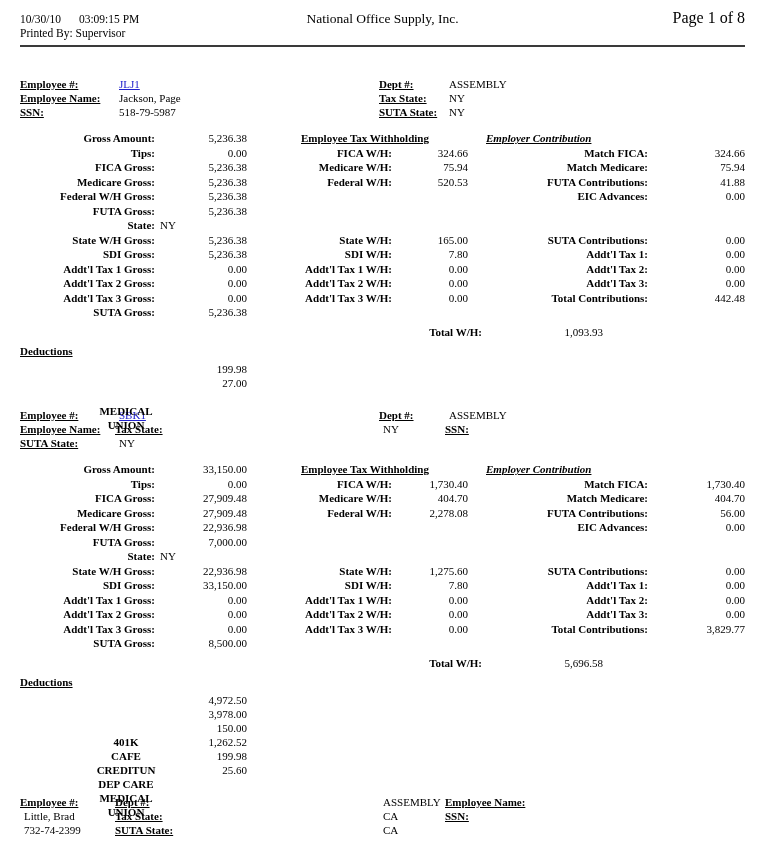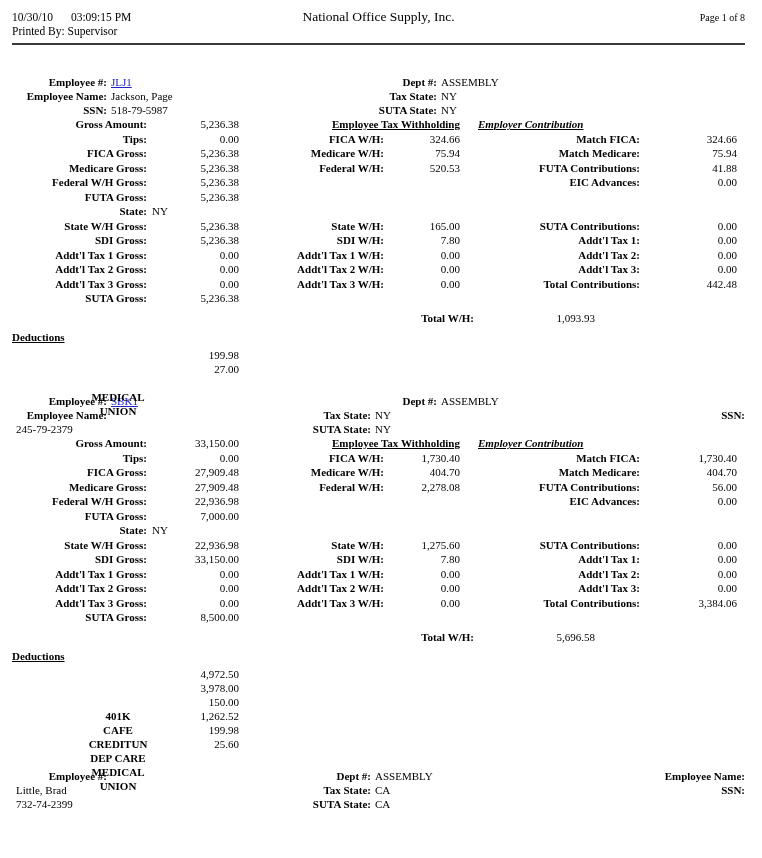--- a/index.html
+++ b/index.html
@@ -2,56 +2,56 @@
 <html style="--link-color: #2222cc; --rule-color: #3a3a3a;"><head>
 <meta charset="utf-8">
 <style>
   * { box-sizing: border-box; margin: 0; padding: 0; }
   html, body { background: #ffffff; }
   body {
     width: 762px; height: 858px; overflow: hidden;
     font-family: "Liberation Serif", "DejaVu Serif", serif;
     color: #000;
   }
-  .page { width: 762px; height: 846px; padding: 9px 17px 0 12px; overflow: hidden; }
+  .page { width: 762px; height: 846px; padding: 9px 17px 0 20px; overflow: hidden; }
 
   
   .hdr-row { display: flex; align-items: baseline; }
   .hdr-left  { width: 170px; font-size: 11.5px; white-space: nowrap; }
   .hdr-center{ flex: 1; text-align: center; }
-  .hdr-right { width: 170px; text-align: right; font-size: 10px; white-space: nowrap; }
+  .hdr-right { width: 170px; text-align: right; font-size: 16px; white-space: nowrap; }
   .company { font-size: 13.5px; font-weight: normal; }
   .report-title { font-size: 17px; font-weight: bold; padding-top: 2px; }
   .time-part { margin-left: 18px; }
   .rule { border: none; border-top: 2px solid var(--rule-color, #3a3a3a); margin-top: 6px; }
 
   
   .emp-wrap { padding-top: 30px; }
   .emp-block { margin-bottom: 18px; }
   .info-grid {
     display: grid;
     grid-template-columns: 95px 264px 66px auto;
     line-height: 14px; font-size: 11px;
   }
-  .info-lbl { font-weight: bold; text-align: right; white-space: nowrap; }
+  .info-lbl { font-weight: bold; text-align: left; white-space: nowrap; text-decoration: underline; }
   .info-val { padding-left: 4px; white-space: nowrap; }
   .emp-link { color: var(--link-color, #2222cc); cursor: pointer; text-decoration: underline; }
 
-  .emp-body { margin-top: 0; }
+  .emp-body { margin-top: 12px; }
   .body-row {
     display: grid;
     grid-template-columns: 135px 92px 145px 76px 180px 97px;
     line-height: 14.5px; font-size: 11px;
   }
   .row-gap { margin-top: 5px; gap: 45px; }
   .lbl { font-weight: bold; text-align: right; white-space: nowrap; }
   .val { text-align: right; white-space: nowrap; }
   .state-val { text-align: left; padding-left: 5px; }
   .col-hdr { font-weight: bold; text-decoration: underline; white-space: nowrap; }
-  .mid-hdr { grid-column: 3 / 5; padding-left: 15px; text-align: right; }
+  .mid-hdr { grid-column: 3 / 5; padding-left: 15px; text-align: center; }
   .rt-hdr  { grid-column: 5 / 7; padding-left: 18px; text-align: left; font-style: italic; }
 
   .deductions { margin-top: 5px; }
   .ded-title { font-weight: bold; text-decoration: underline; font-size: 11px; line-height: 15px; margin-bottom: 3px; }
   .ded-row { position: relative; width: 227px; height: 14px; line-height: 14px; font-size: 11px; }
   .ded-name { position: absolute; left: 0; width: 212px; text-align: center; font-weight: bold; white-space: nowrap; margin-top: 42px; }
   .ded-amt { position: absolute; right: 0; text-align: center; white-space: nowrap; }
 </style>
 </head>
 <body>
@@ -218,21 +218,20 @@
       <section class="emp-block">
         <div class="info-grid">
           <span class="info-lbl">Employee #:</span>
           <span class="info-val emp-link">SBK1</span>
           <span class="info-lbl">Dept #:</span>
           <span class="info-val">ASSEMBLY</span>
           <span class="info-lbl">Employee Name:</span>
           <span class="info-lbl">Tax State:</span>
           <span class="info-val">NY</span>
           <span class="info-lbl">SSN:</span>
-          <span class="info-val">245-79-2379</span>
           <span class="info-lbl">SUTA State:</span>
           <span class="info-val">NY</span>
         </div>
         <div class="emp-body">
           <div class="body-row">
             <span class="lbl">Gross Amount:</span>
             <span class="val">33,150.00</span>
             <span class="col-hdr mid-hdr">Employee Tax Withholding</span>
             <span class="col-hdr rt-hdr">Employer Contribution</span>
           </div>
@@ -315,21 +314,21 @@
             <span class="val">0.00</span>
             <span class="lbl">Addt'l Tax 3:</span>
             <span class="val">0.00</span>
           </div>
           <div class="body-row">
             <span class="lbl">Addt'l Tax 3 Gross:</span>
             <span class="val">0.00</span>
             <span class="lbl">Addt'l Tax 3 W/H:</span>
             <span class="val">0.00</span>
             <span class="lbl">Total Contributions:</span>
-            <span class="val">3,384.06</span>
+            <span class="val">3,829.77</span>
           </div>
           <div class="body-row">
             <span class="lbl">SUTA Gross:</span>
             <span class="val">8,500.00</span>
             <span class="lbl"></span>
             <span class="val"></span>
             <span class="lbl"></span>
             <span class="val"></span>
           </div>
           <div class="body-row row-gap">

